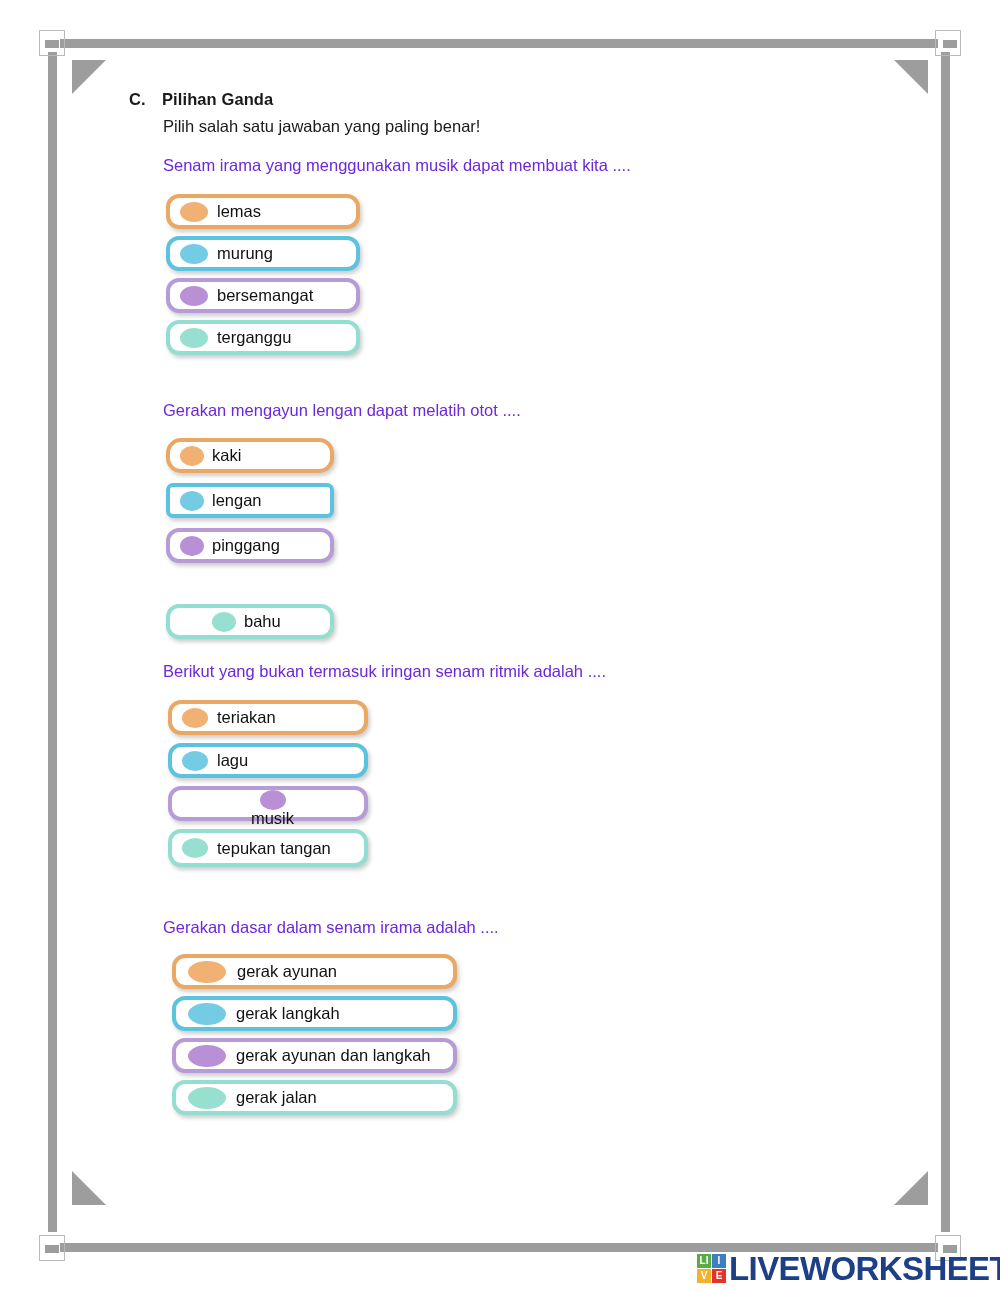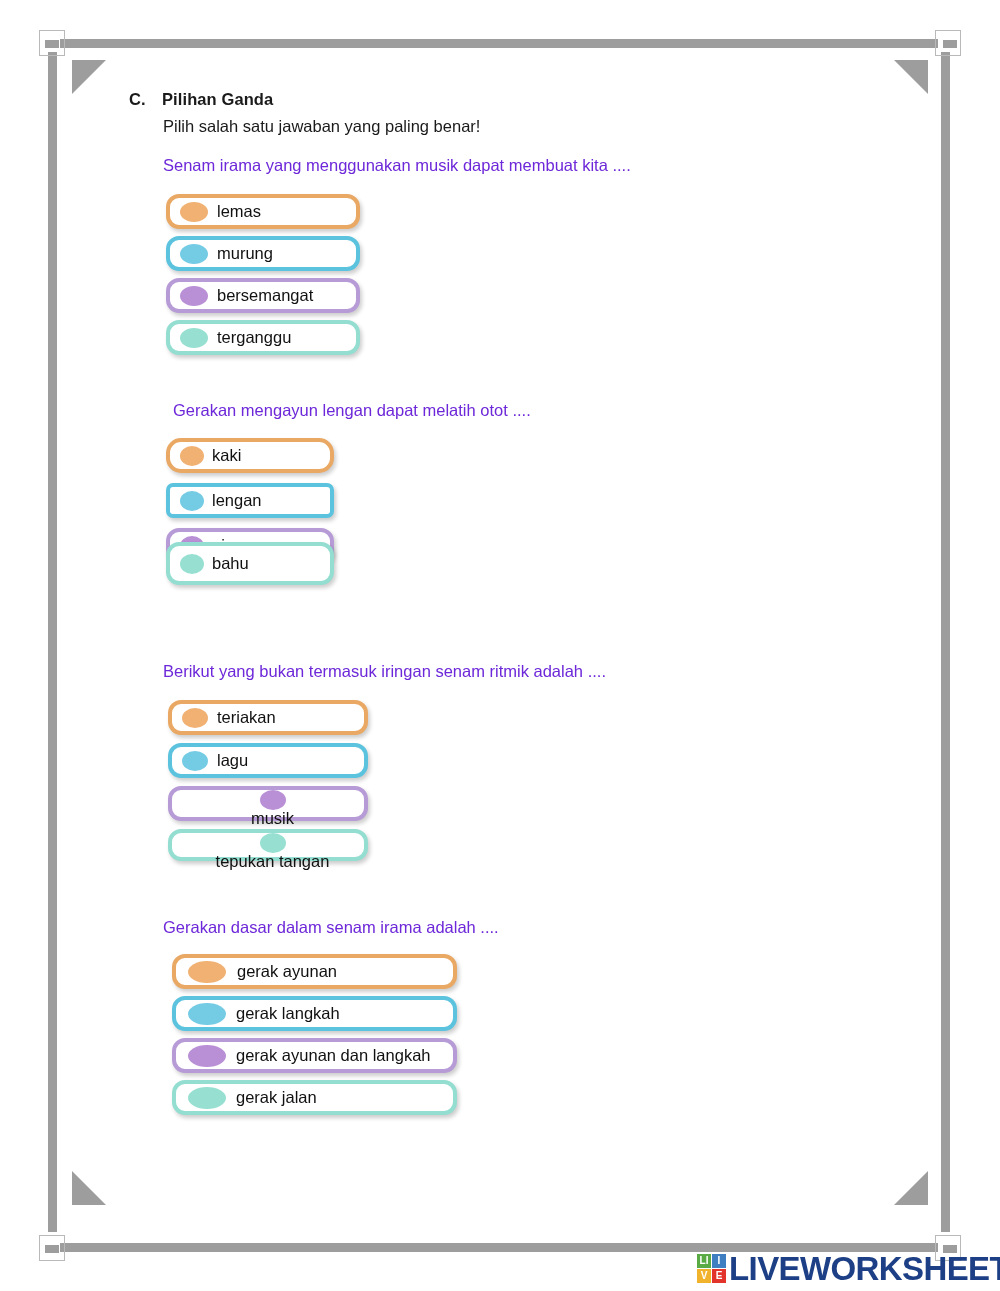--- a/index.html
+++ b/index.html
@@ -190,51 +190,51 @@
           <span class="opt-label" style="margin-left: 9px;">murung</span>
         </div>
         <div class="option" style="left: 166px; top: 278px; width: 194px; height: 35px; border-width: 4px; border-color: rgb(183, 155, 214);">
           <span class="bullet" style="width: 28px; height: 20px; margin-left: 10px; background: rgb(185, 143, 214);"></span>
           <span class="opt-label" style="margin-left: 9px;">bersemangat</span>
         </div>
         <div class="option" style="left: 166px; top: 320px; width: 194px; height: 35px; border-width: 4px; border-color: rgb(147, 222, 208);">
           <span class="bullet" style="width: 28px; height: 20px; margin-left: 10px; background: rgb(151, 224, 209);"></span>
           <span class="opt-label" style="margin-left: 9px;">terganggu</span>
         </div>
-        <div class="question" style="left: 173px; top: 401px;">Gerakan mengayun lengan dapat melatih otot ....</div>
+        <div class="question" style="left: 163px; top: 401px;">Gerakan mengayun lengan dapat melatih otot ....</div>
         <div class="option" style="left: 166px; top: 438px; width: 168px; height: 35px; border-width: 4px; border-color: rgb(233, 168, 99); border-radius: 15px;">
           <span class="bullet" style="width: 24px; height: 20px; margin-left: 10px; background: rgb(240, 177, 115);"></span>
           <span class="opt-label" style="margin-left: 8px;">kaki</span>
         </div>
         <div class="option" style="left: 166px; top: 483px; width: 168px; height: 35px; border-width: 4px; border-color: rgb(92, 195, 223); border-radius: 7px;">
           <span class="bullet" style="width: 24px; height: 20px; margin-left: 10px; background: rgb(116, 203, 228);"></span>
           <span class="opt-label" style="margin-left: 8px;">lengan</span>
         </div>
         <div class="option" style="left: 166px; top: 528px; width: 168px; height: 35px; border-width: 4px; border-color: rgb(183, 155, 214);">
           <span class="bullet" style="width: 24px; height: 20px; margin-left: 10px; background: rgb(185, 143, 214);"></span>
           <span class="opt-label" style="margin-left: 8px;">pinggang</span>
         </div>
-        <div class="option" style="left: 166px; top: 542px; width: 168px; height: 43px; border-width: 4px; border-color: rgb(147, 222, 208);">
+        <div class="option" style="left: 166px; top: 604px; width: 168px; height: 35px; border-width: 4px; border-color: rgb(147, 222, 208); padding-left: 32px;">
           <span class="bullet" style="width: 24px; height: 20px; margin-left: 10px; background: rgb(151, 224, 209);"></span>
           <span class="opt-label" style="margin-left: 8px;">bahu</span>
         </div>
         <div class="question" style="left: 163px; top: 662px;">Berikut yang bukan termasuk iringan senam ritmik adalah ....</div>
         <div class="option" style="left: 168px; top: 700px; width: 200px; height: 35px; border-width: 4px; border-color: rgb(233, 168, 99);">
           <span class="bullet" style="width: 26px; height: 20px; margin-left: 10px; background: rgb(240, 177, 115);"></span>
           <span class="opt-label" style="margin-left: 9px;">teriakan</span>
         </div>
         <div class="option" style="left: 168px; top: 743px; width: 200px; height: 35px; border-width: 4px; border-color: rgb(92, 195, 223);">
           <span class="bullet" style="width: 26px; height: 20px; margin-left: 10px; background: rgb(116, 203, 228);"></span>
           <span class="opt-label" style="margin-left: 9px;">lagu</span>
         </div>
         <div class="option" style="left: 168px; top: 786px; width: 200px; height: 35px; border-width: 4px; border-color: rgb(183, 155, 214); flex-direction: column;">
           <span class="bullet" style="width: 26px; height: 20px; margin-left: 10px; background: rgb(185, 143, 214);"></span>
           <span class="opt-label" style="margin-left: 9px;">musik</span>
         </div>
-        <div class="option" style="left: 168px; top: 829px; width: 200px; height: 32px; border-width: 4px; border-color: rgb(147, 222, 208); flex-direction: column;">
+        <div class="option" style="left: 168px; top: 829px; width: 200px; height: 38px; border-width: 4px; border-color: rgb(147, 222, 208);">
           <span class="bullet" style="width: 26px; height: 20px; margin-left: 10px; background: rgb(151, 224, 209);"></span>
           <span class="opt-label" style="margin-left: 9px;">tepukan tangan</span>
         </div>
         <div class="question" style="left: 163px; top: 918px;">Gerakan dasar dalam senam irama adalah ....</div>
         <div class="option" style="left: 172px; top: 954px; width: 285px; height: 35px; border-width: 4px; border-color: rgb(233, 168, 99);">
           <span class="bullet" style="width: 38px; height: 22px; margin-left: 12px; background: rgb(240, 177, 115);"></span>
           <span class="opt-label" style="margin-left: 11px;">gerak ayunan</span>
         </div>
         <div class="option" style="left: 172px; top: 996px; width: 285px; height: 35px; border-width: 4px; border-color: rgb(92, 195, 223);">
           <span class="bullet" style="width: 38px; height: 22px; margin-left: 12px; background: rgb(116, 203, 228);"></span>

